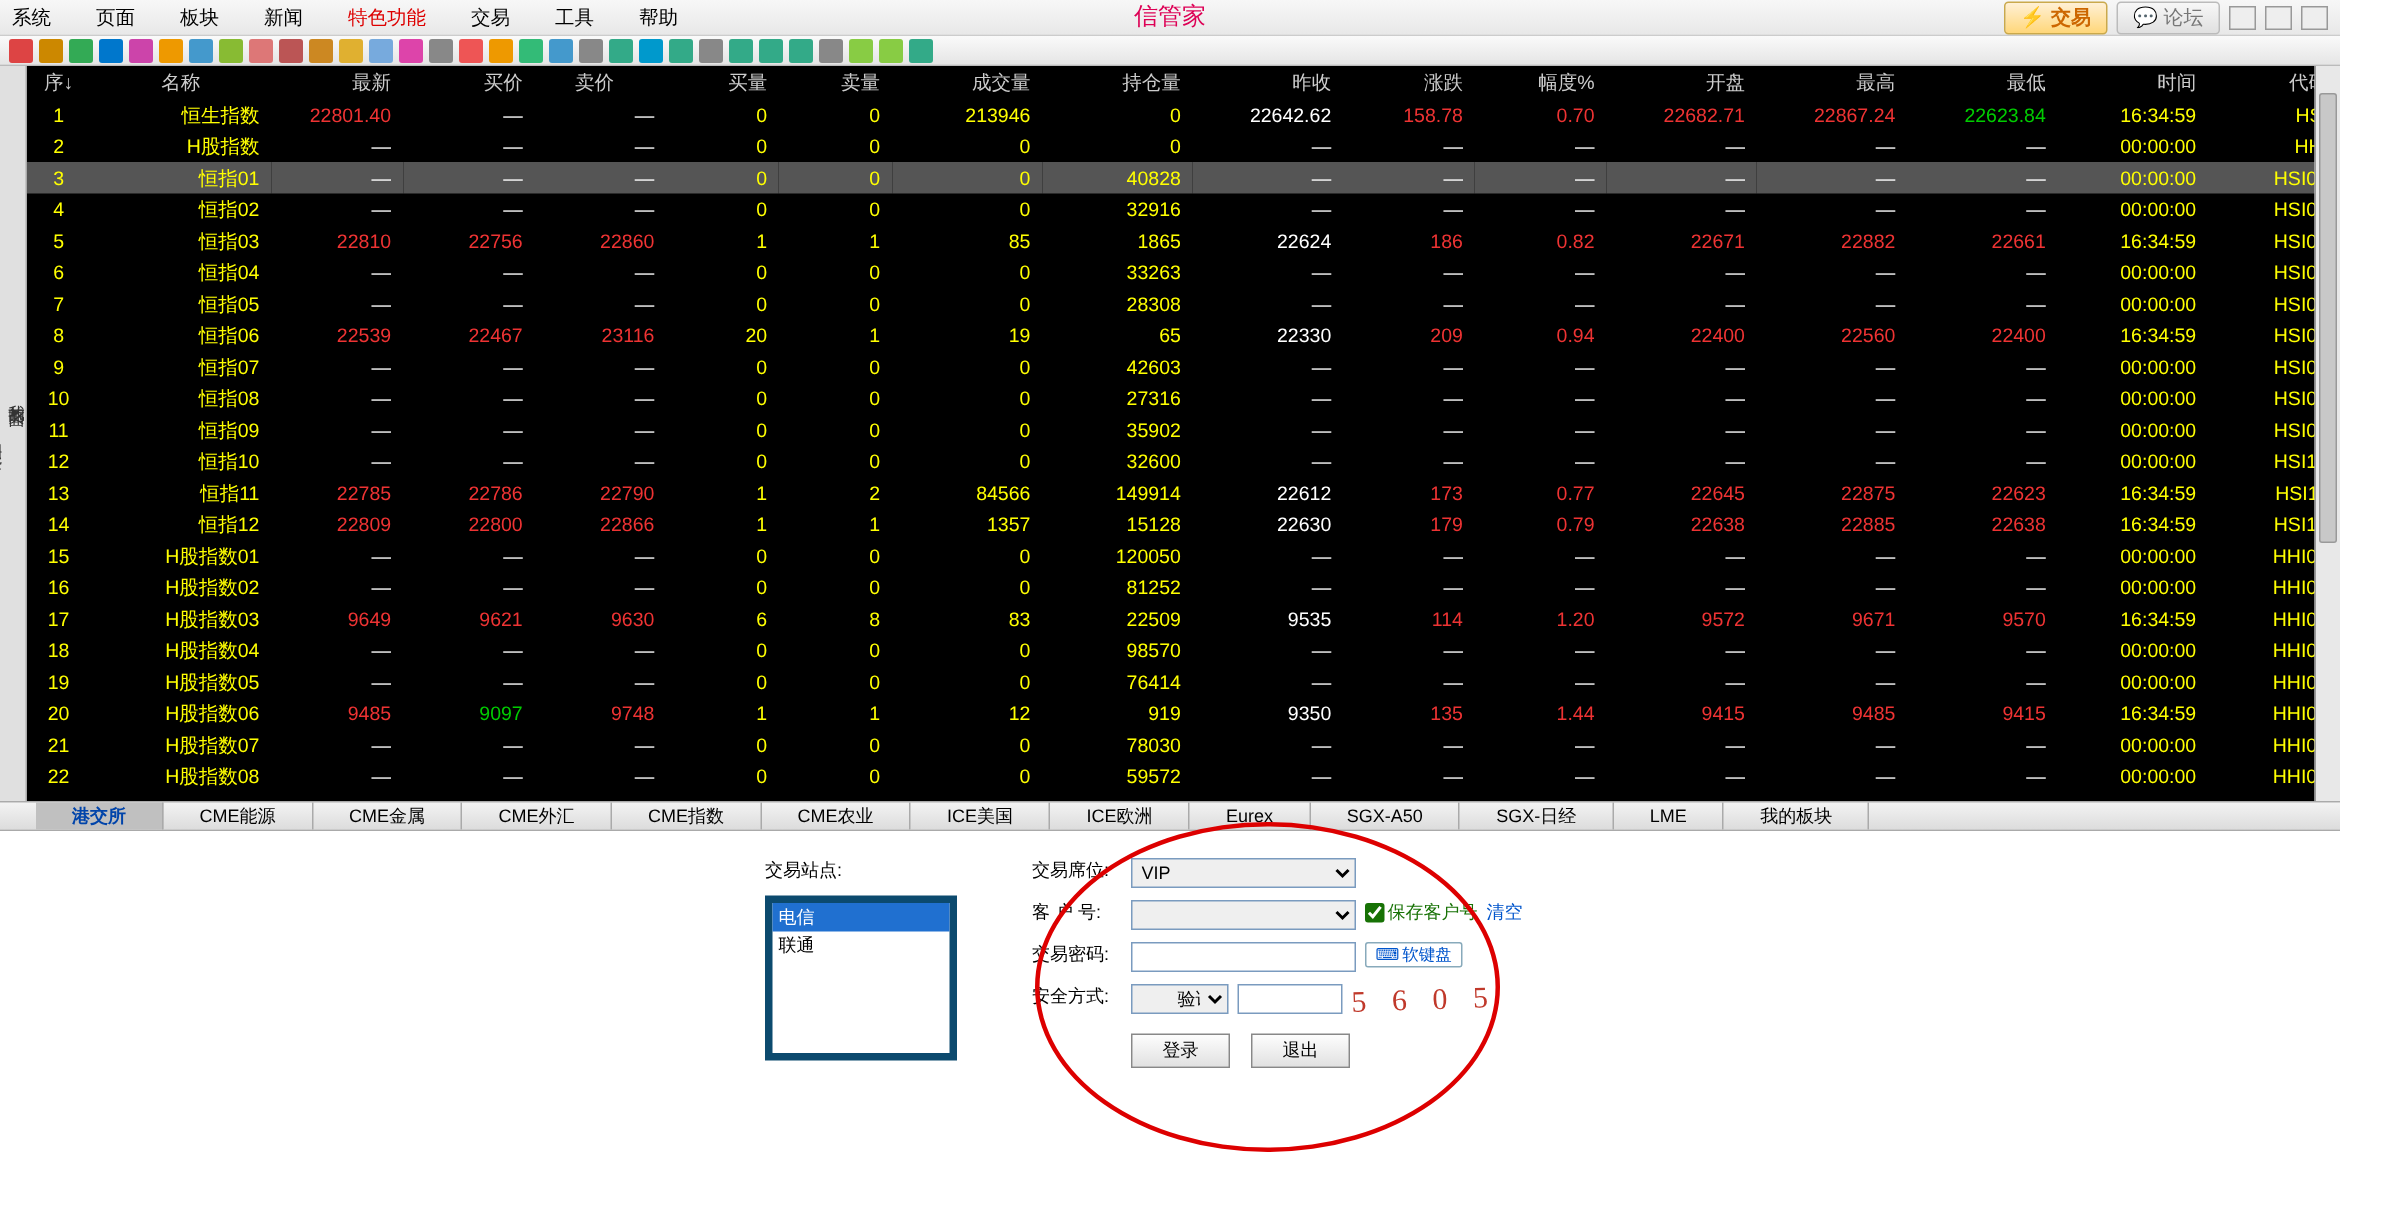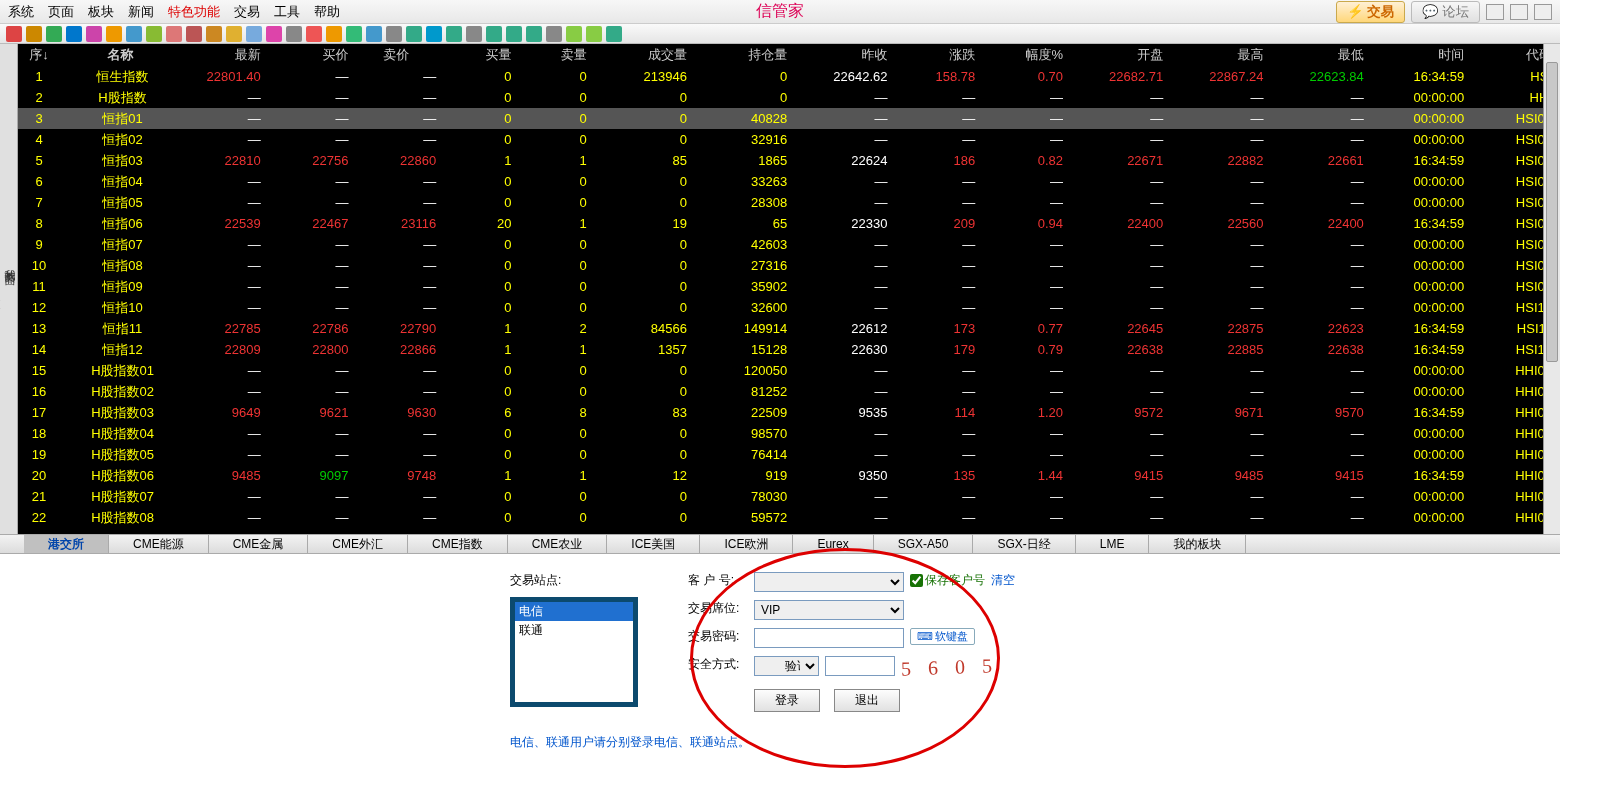--- a/index.html
+++ b/index.html
@@ -1,35 +1,35 @@
 <!DOCTYPE html>
 <html><head>
 <meta charset="utf-8">
 <style>
 * { box-sizing: border-box; margin: 0; padding: 0; }
 body { font-family: "Microsoft YaHei", SimSun, sans-serif; font-size: 12px; background: #fff; width: 1560px; height: 812px; overflow: hidden; position: relative; }
 .titlebar { background: linear-gradient(#f7f7f7,#e8e8e8); height: 24px; display: flex; align-items: center; border-bottom: 1px solid #ccc; padding: 0 8px; }
-.menu { display: flex; gap: 14px; font-size: 13px; }
+.menu { display: flex; gap: 30px; font-size: 13px; }
 .menu span { cursor: default; }
 .menu .hot { color: #d00; }
 .app-title { position: absolute; left: 50%; transform: translateX(-50%); color: #d05; font-size: 16px; }
 .titlebar-right { margin-left: auto; display: flex; align-items: center; gap: 6px; }
 .btn-trade { background: linear-gradient(#fff0d5,#ffd77a); border: 1px solid #caa94c; border-radius: 3px; padding: 1px 10px; color: #c60; font-weight: bold; }
 .btn-forum { background: linear-gradient(#f7f7f7,#e0e0e0); border: 1px solid #bbb; border-radius: 3px; padding: 1px 10px; color: #777; }
 .winicon { width: 18px; height: 16px; border: 1px solid #999; background: #eee; display: inline-block; }
 .toolbar { background: linear-gradient(#fafafa,#e5e5e5); height: 20px; display: flex; align-items: center; padding: 0 6px; gap: 4px; border-bottom: 1px solid #bbb; }
 .tool-ico { width: 16px; height: 16px; border-radius: 2px; display: inline-block; }
 .main { display: flex; height: 490px; }
 .leftbar { width: 18px; background: #e0e0e0; border-right: 1px solid #aaa; writing-mode: vertical-rl; text-align: center; font-size: 11px; color: #333; padding-top: 4px; letter-spacing: 2px; }
 .grid-wrap { flex: 1; background: #000; overflow: hidden; position: relative; }
 table.grid { border-collapse: collapse; width: 100%; color: #fff; font-size: 13px; table-layout: fixed; }
 .grid th { color: #ccc; font-weight: normal; height: 22px; text-align: right; padding-right: 8px; background: #000; }
 .grid th:nth-child(1){text-align:center;} .grid th:nth-child(2){text-align:center;}
 .grid td { height: 21px; text-align: right; padding-right: 8px; }
-.grid td:nth-child(1){ color:#ff0; text-align:center;} .grid td:nth-child(2){ color:#ff0; text-align:center; padding-left:4px;}
+.grid td:nth-child(1){ color:#ff0; text-align:center;} .grid td:nth-child(2){ color:#ff0; text-align:right; padding-left:4px;}
 .c-red { color: #e33; } .c-green { color: #0c0; } .c-yellow { color: #ff0; } .c-white { color: #fff; }
 tr.sel td { background: #555; }
 .scrollbar-v { position: absolute; right: 0; top: 0; width: 17px; height: 100%; background: #e8e8e8; border-left: 1px solid #999; }
 .scrollbar-v .thumb { position: absolute; left: 2px; right: 2px; top: 18px; height: 300px; background: #c8c8c8; border: 1px solid #999; border-radius: 2px; }
 .tabs { background: linear-gradient(#f3f3f3,#dcdcdc); height: 20px; display: flex; align-items: center; padding-left: 24px; border-top: 1px solid #aaa; border-bottom: 1px solid #aaa; font-size: 12px; }
 .tabs .tab { padding: 0 24px; border-right: 1px solid #aaa; height: 18px; line-height: 18px; }
 .tabs .tab.active { background: #c0c0c0; color: #04a; font-weight: bold; }
 .login-panel { position: relative; padding: 18px 0 0 510px; height: 240px; }
 .lp-label { display: inline-block; width: 60px; text-align: left; color: #000; }
 .lp-row { margin-bottom: 8px; display: flex; align-items: flex-start; gap: 6px; }
@@ -107,21 +107,21 @@
 <div class="main">
   <div class="leftbar">
     <div style="margin-bottom:40px;">我的页面▸</div>
     <div>国际板块</div>
   </div>
   <div class="grid-wrap">
     <table class="grid">
         <thead>
           <tr id="gridhead">
             <th style="width: 40px;">序↓</th>
-            <th style="width: 90px; font-weight: bold;">名称</th>
+            <th style="width: 90px;">名称</th>
             <th style="width: 70px;">最新</th>
             <th style="width: 70px;">买价</th>
             <th style="width: 70px; text-align: center;">卖价</th>
             <th style="width: 60px;">买量</th>
             <th style="width: 60px;">卖量</th>
             <th style="width: 80px;">成交量</th>
             <th style="width: 80px;">持仓量</th>
             <th style="width: 80px;">昨收</th>
             <th style="width: 70px;">涨跌</th>
             <th style="width: 70px;">幅度%</th>
@@ -581,45 +581,44 @@
       <div class="lp-row">
           <span class="lp-label">交易站点:</span>
         </div>
       <div class="listbox" id="sites">
           <div class="item sel">电信</div>
           <div class="item">联通</div>
         </div>
     </div>
     <div>
       <div class="lp-row">
+        <span class="lp-label">交易席位:</span>
+        <select style="width:150px;"><option>VIP</option></select>
+      </div>
+      <div class="lp-row">
         <span class="lp-label">客 户 号:</span>
         <select style="width:150px;"><option></option></select>
         <label class="cb-wrap">
             <input type="checkbox" checked="" style=""> 
             <span>保存客户号</span>
           </label>
         <span class="link">清空</span>
-      </div>
-      <div class="lp-row">
-        <span class="lp-label">交易席位:</span>
-        <select style="width:150px;"><option>VIP</option></select>
       </div>
       <div class="lp-row">
         <span class="lp-label">交易密码:</span>
         <input type="password" style="width: 150px;">
         <span class="softkb">⌨ <span>软键盘</span></span>
       </div>
       <div class="lp-row">
         <span class="lp-label">安全方式:</span>
         <select style="width:65px;padding-left:26px;"><option>验证码</option></select>
         <input type="text" style="width: 70px;">
         <span class="captcha">5 6 0 5</span>
       </div>
       <div class="lp-row" style="margin-top:10px; padding-left:66px; gap:14px;">
         <button class="btn">登录</button>
         <button class="btn">退出</button>
       </div>
     </div>
   </div>
-  <div class="hint" style="margin-top:14px;">电信、联通用户请分别登录电信、联通站点。</div>
 </div>
 
 <div class="circle"></div>
 
 </body></html>

